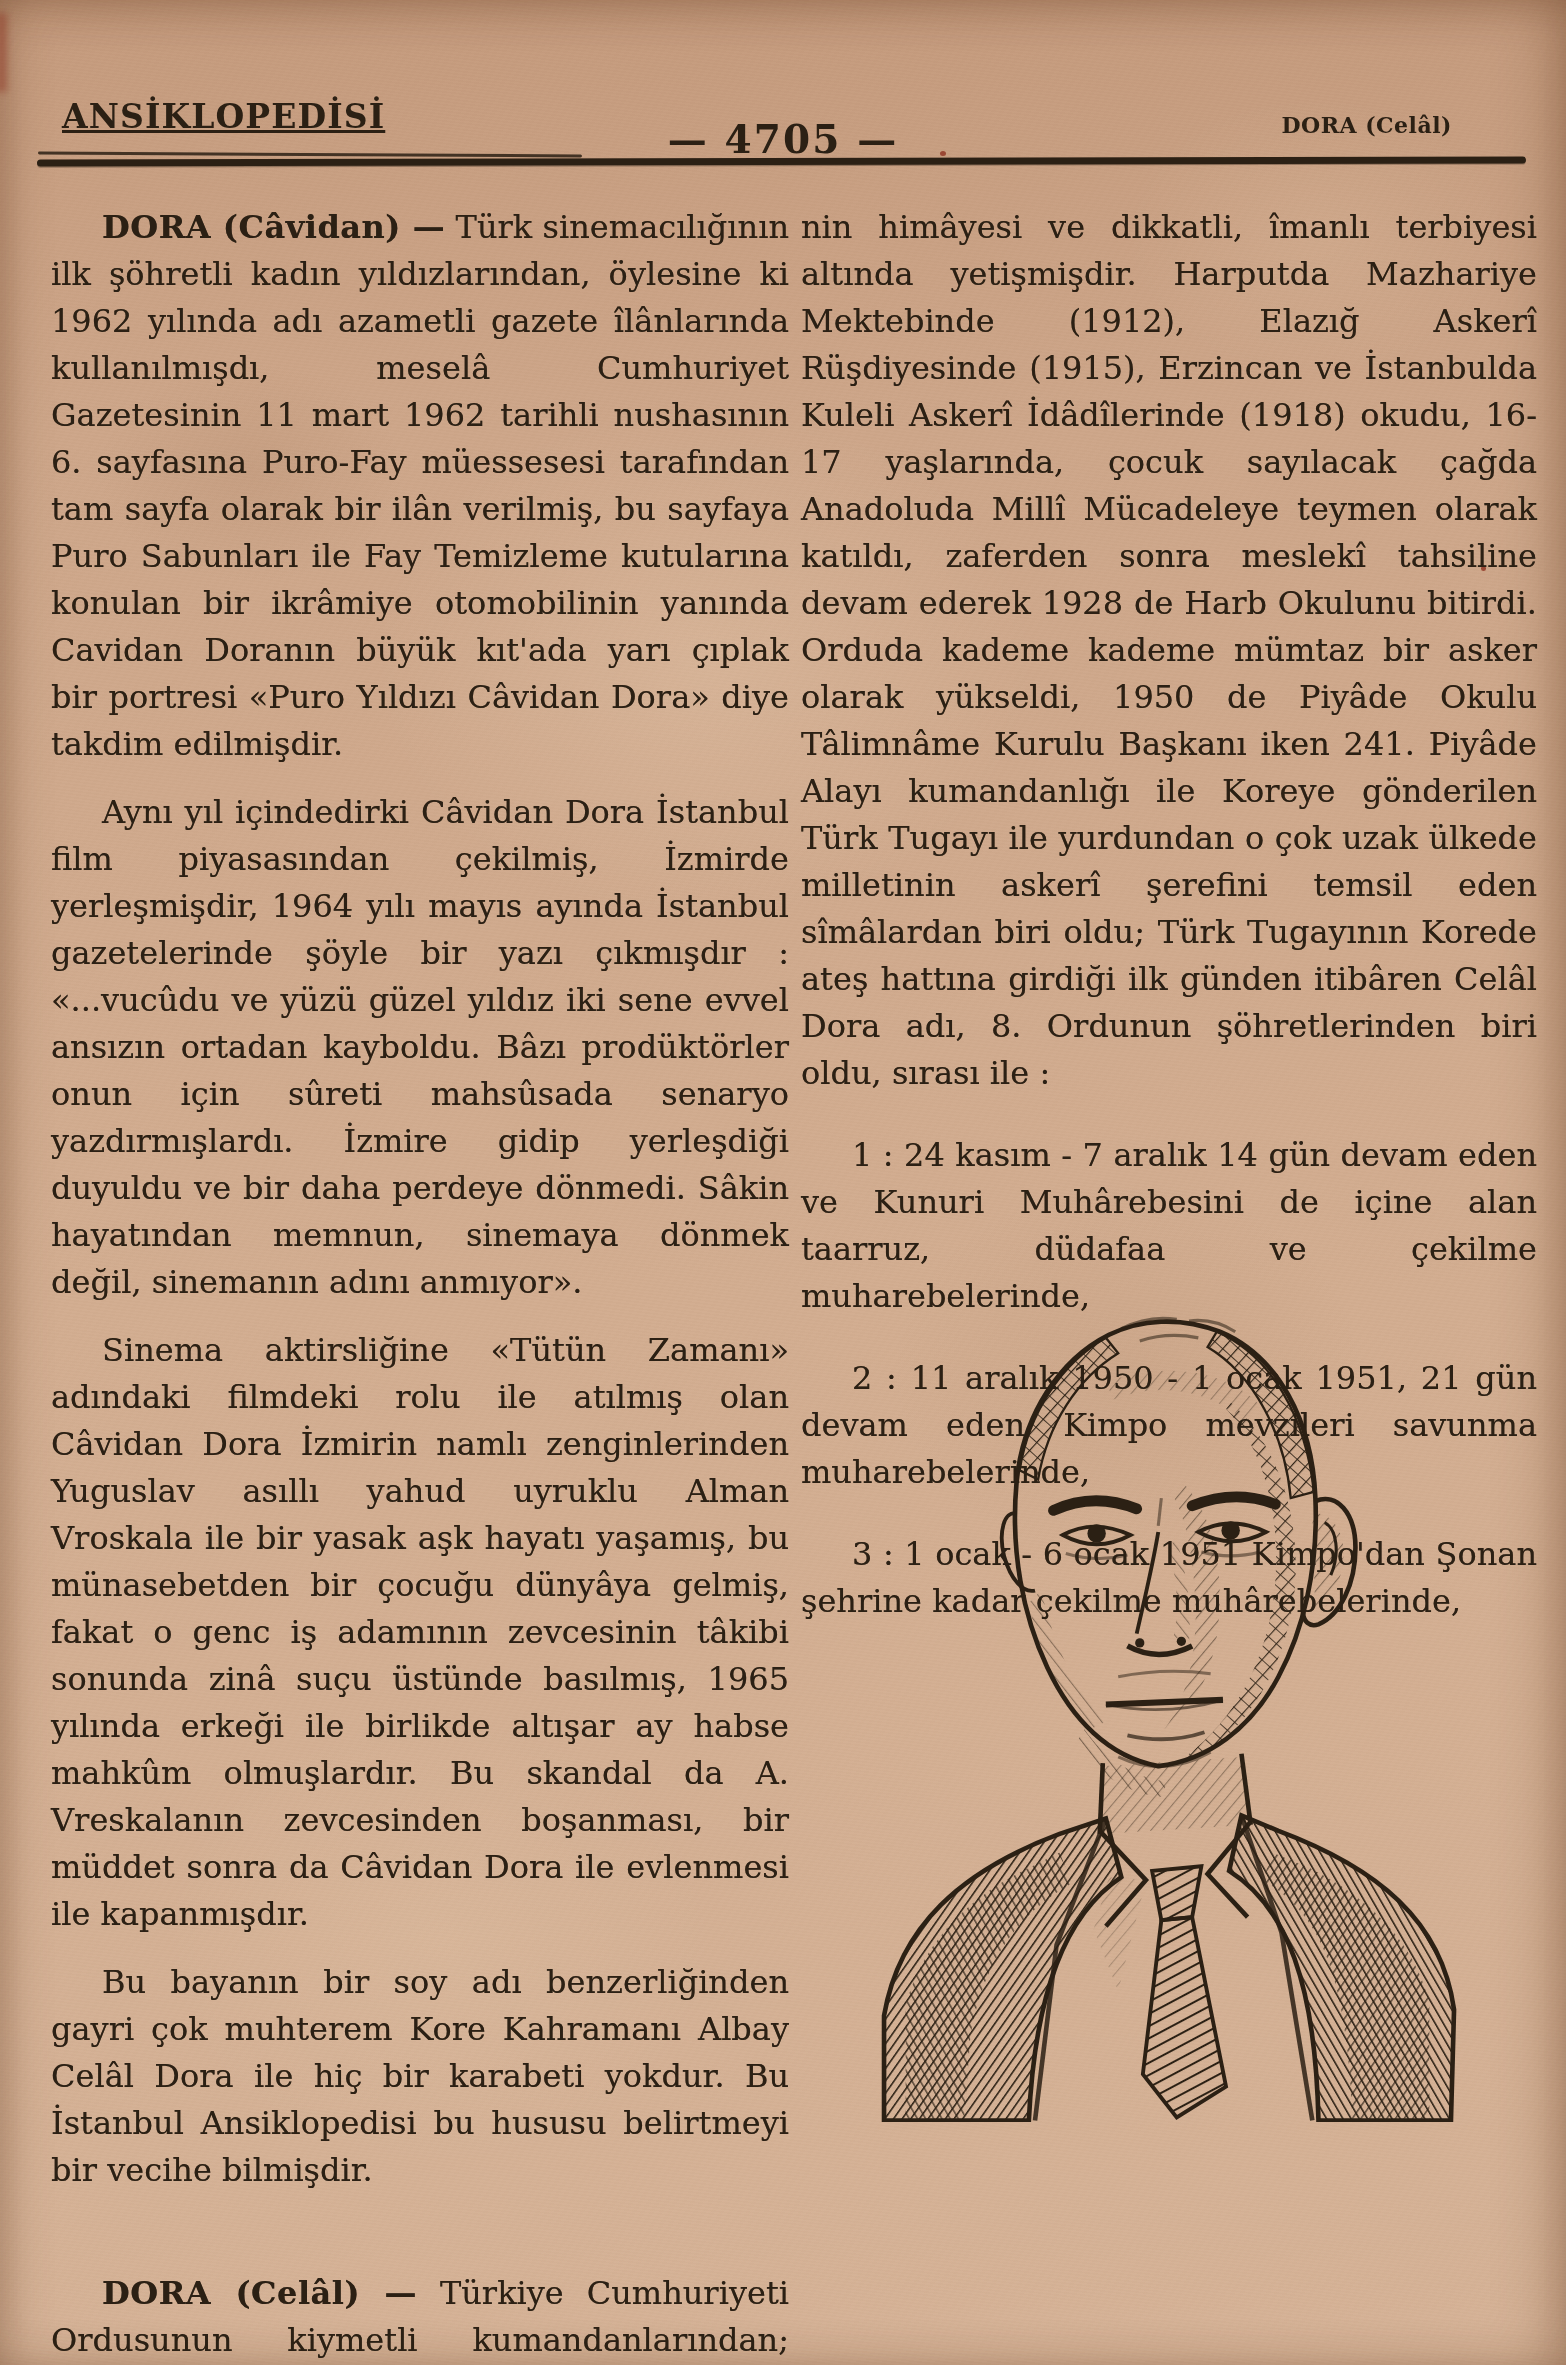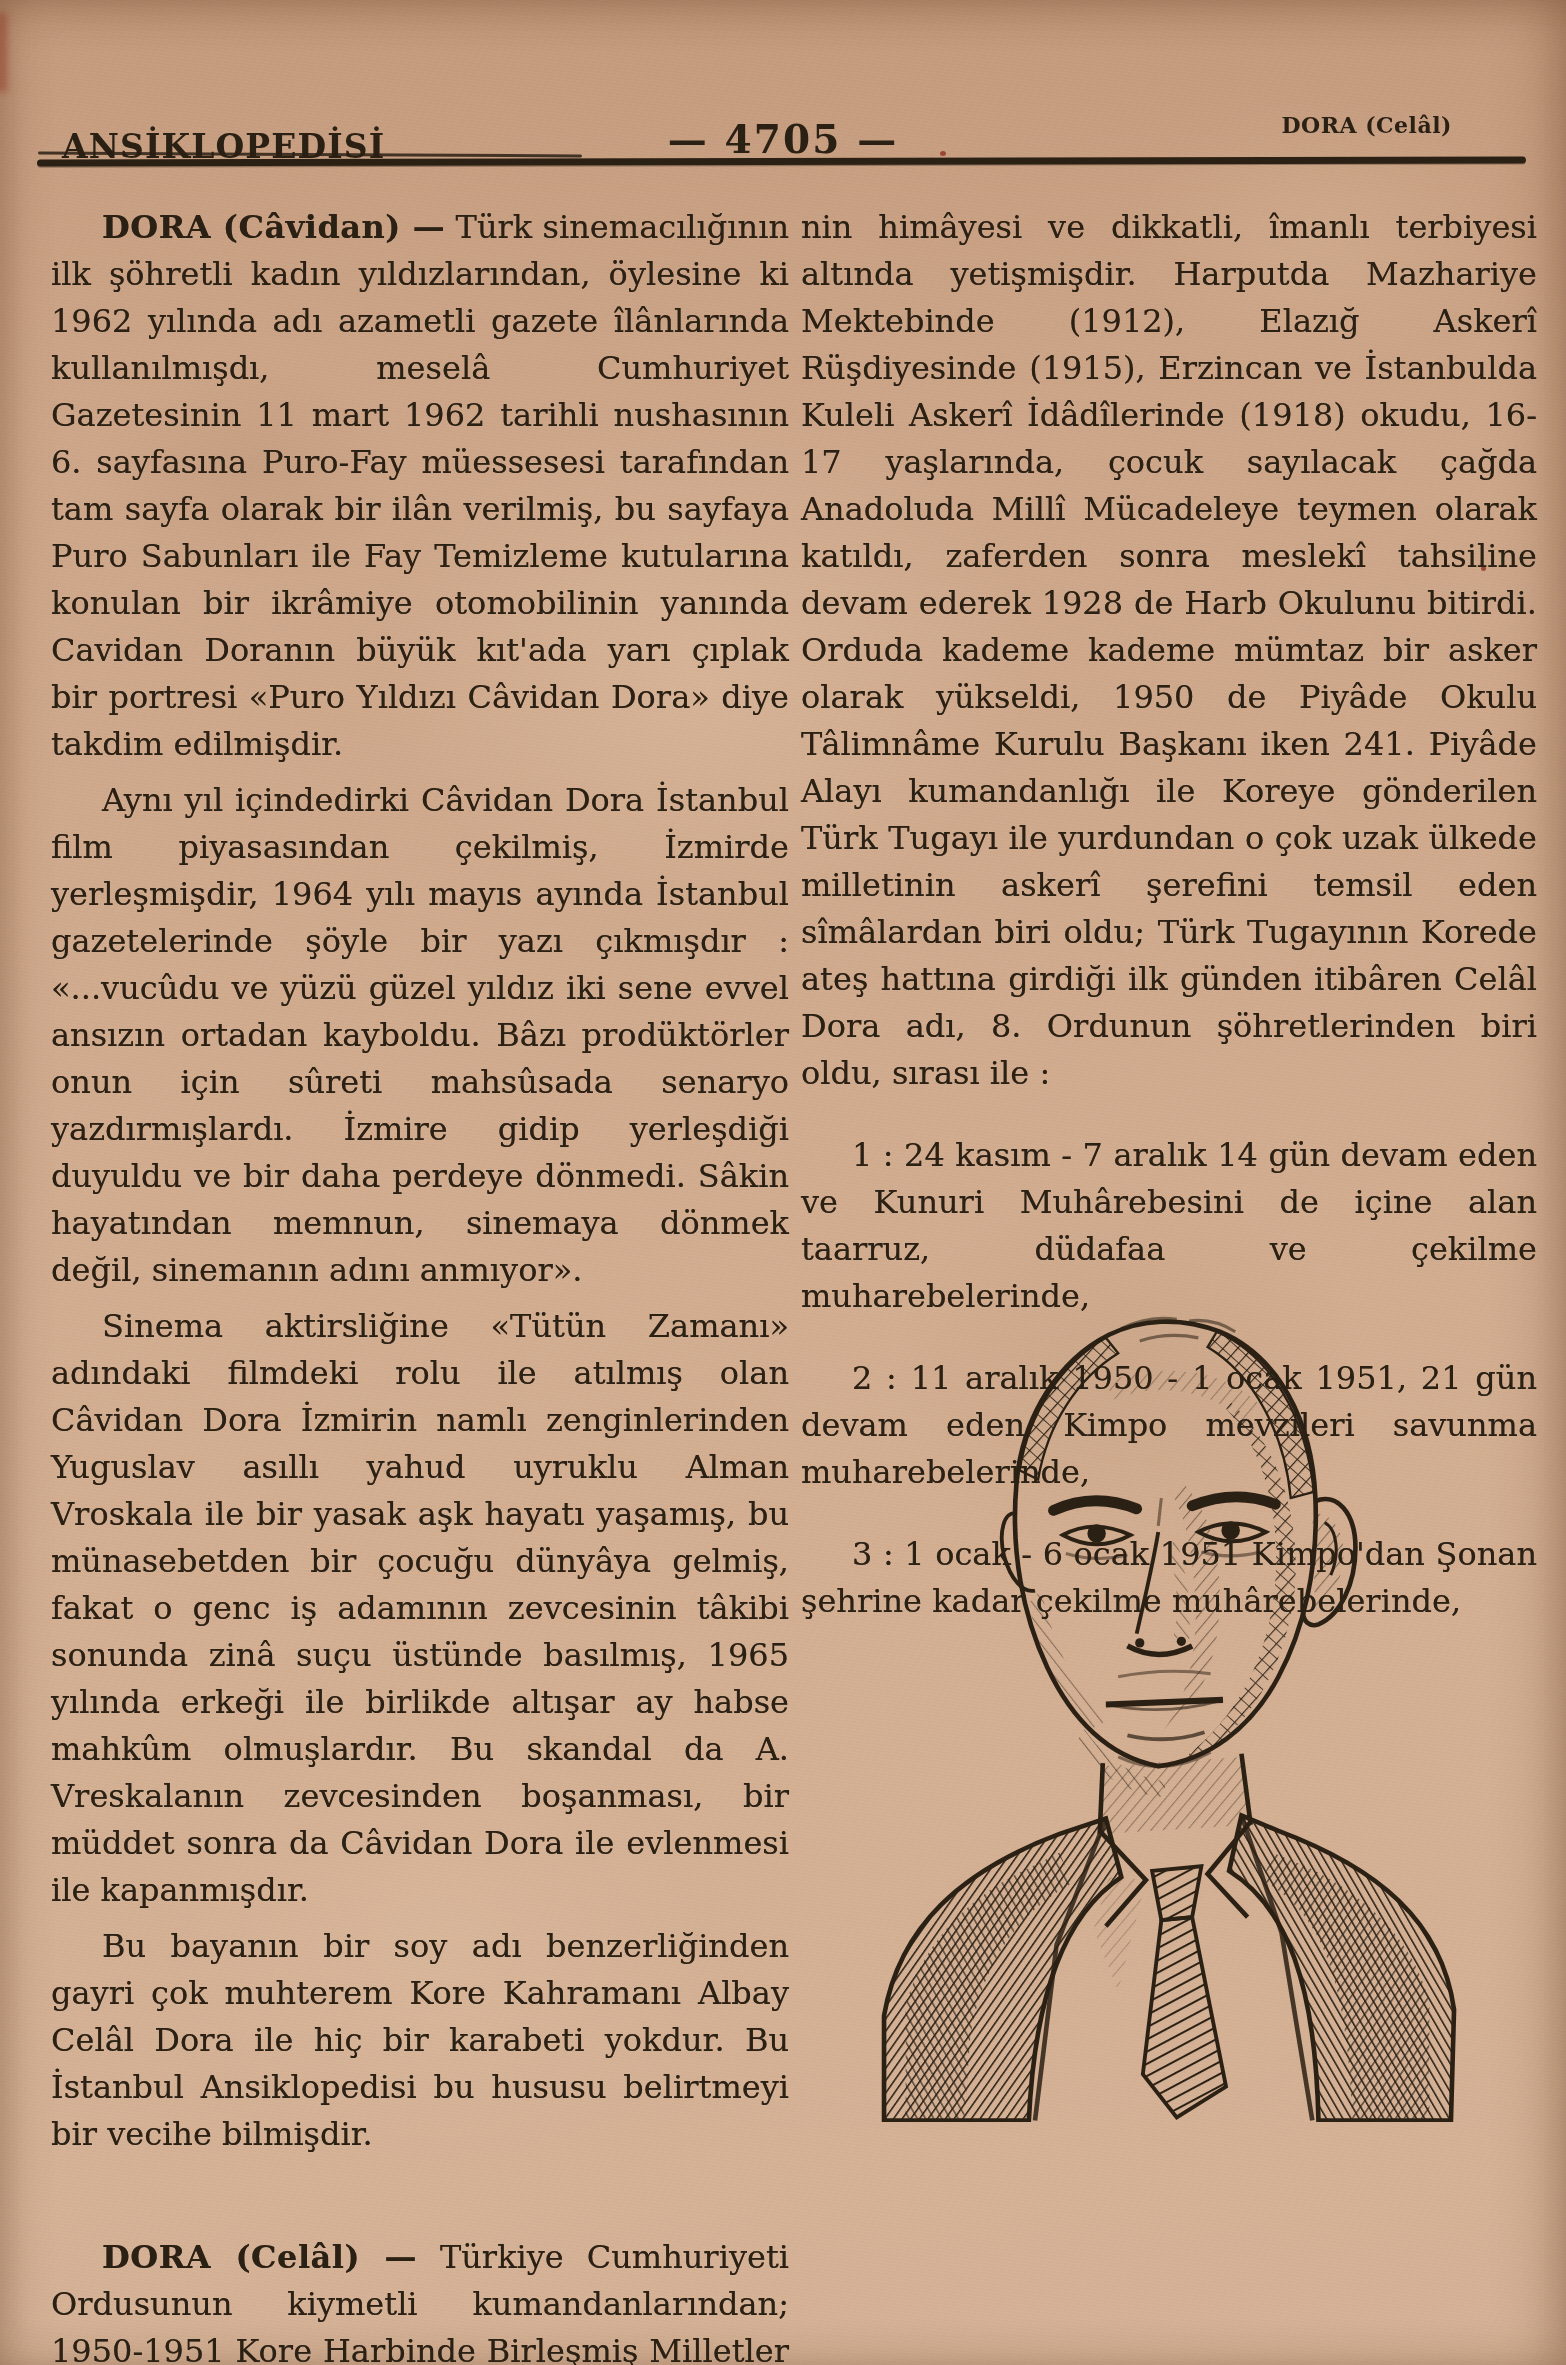--- a/index.html
+++ b/index.html
@@ -26,33 +26,33 @@
       inset 0 23px 47px -19px rgba(95,55,30,.22),
       inset 0 -21px 47px -24px rgba(140,95,60,.16);
     overflow:hidden;
     font-family:"DejaVu Serif","Liberation Serif",serif;
     color:var(--ink);
   }
   .speck{position:absolute;border-radius:50%;background:var(--speck);opacity:.8;}
   .smudge{position:absolute;background:var(--speck);filter:blur(3.7px);opacity:.45;}
 
   
-  .hdr-left{position:absolute;left:62px;top:127px;font-weight:bold;font-size:33px;letter-spacing:1.1px;}
+  .hdr-left{position:absolute;left:62px;top:97px;font-weight:bold;font-size:33px;letter-spacing:1.1px;text-decoration:underline;}
   .hdr-center{position:absolute;left:50%;top:116px;transform:translateX(-50%);font-weight:bold;font-size:39px;letter-spacing:2.1px;}
   .hdr-right{position:absolute;right:114px;top:112px;font-weight:bold;font-size:22px;letter-spacing:0.5px;}
   .rule-main{position:absolute;left:37px;top:158px;width:1489px;height:6.9px;background:var(--ink);border-radius:3.7px;transform:rotate(-0.12deg);box-shadow:0 1.1px 0 rgba(43,32,20,.35);}
   .rule-echo{position:absolute;left:38px;top:153px;width:544px;height:3.2px;background:var(--ink);border-radius:2.1px;transform:rotate(0.3deg);opacity:.85;}
 
   
   .col{position:absolute;top:204px;font-size:32px;line-height:47px;text-align:justify;
        text-shadow:0 0 0.5px rgba(43,32,20,.55);}
   .col-left{left:51px;width:738px;}
   .col-right{left:801px;width:736px;}
   .col p{margin:0;padding:0;text-indent:51px;}
-  .col p + p{margin-top:9px;}
+  .col p + p{margin-top:21px;}
   .col p.noindent{text-indent:0;}
   .col p.entry-gap{margin-top:76px;}
   .col p.item{margin-top:35px;}
   b.lead{font-weight:bold;letter-spacing:0.5px;}
 
   
   .portrait{position:absolute;left:872px;top:1267px;width:591px;height:855px;}
   .portrait svg{display:block;width:100%;height:100%;color:var(--ink);}
 
   

